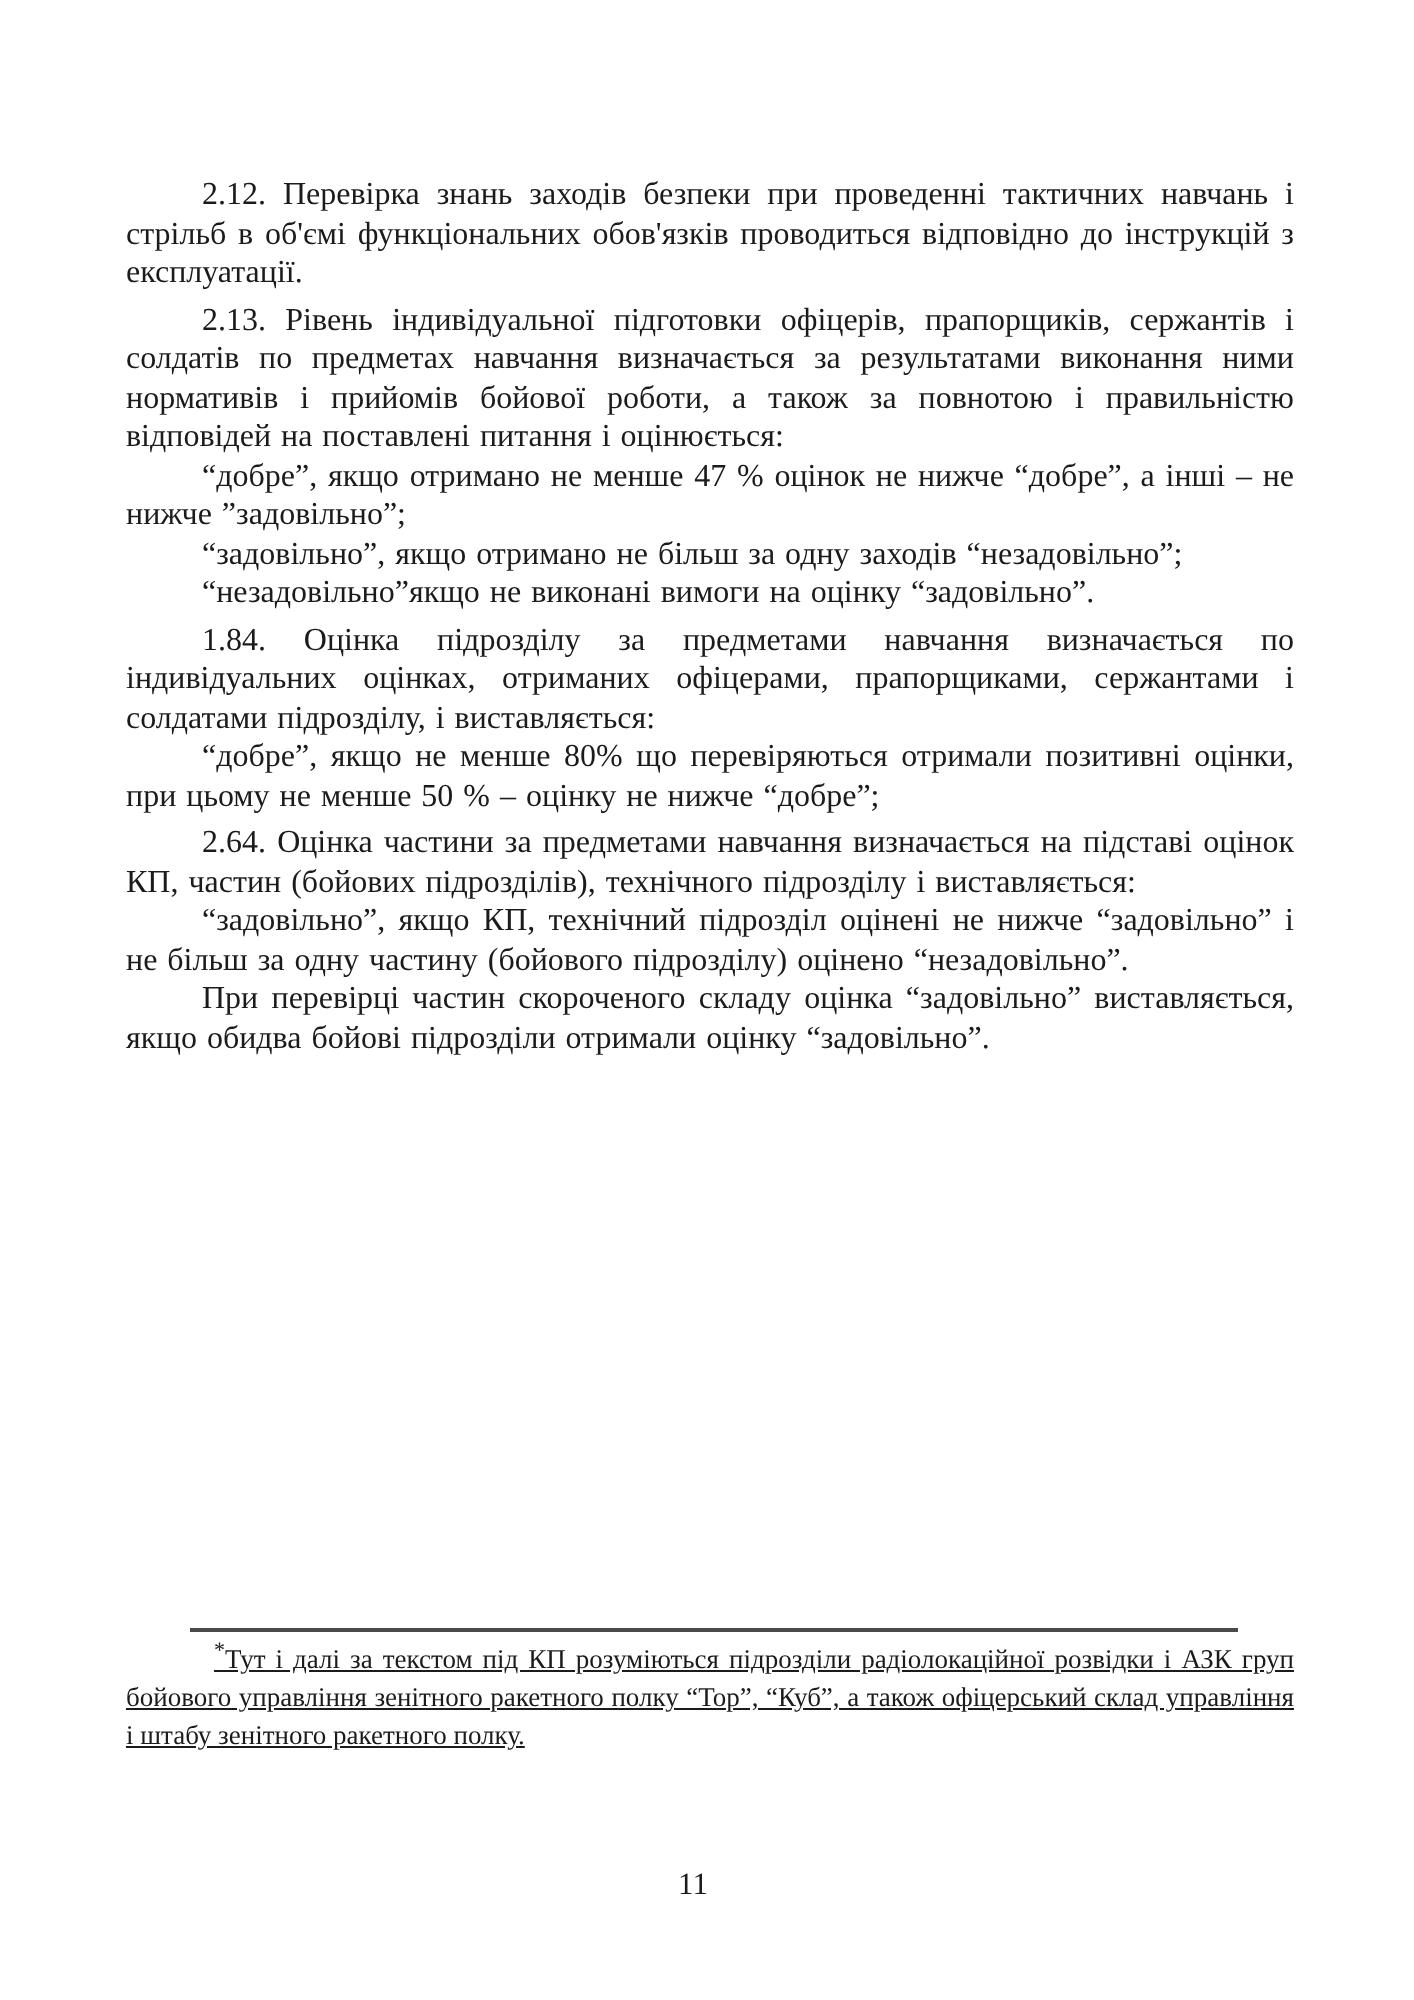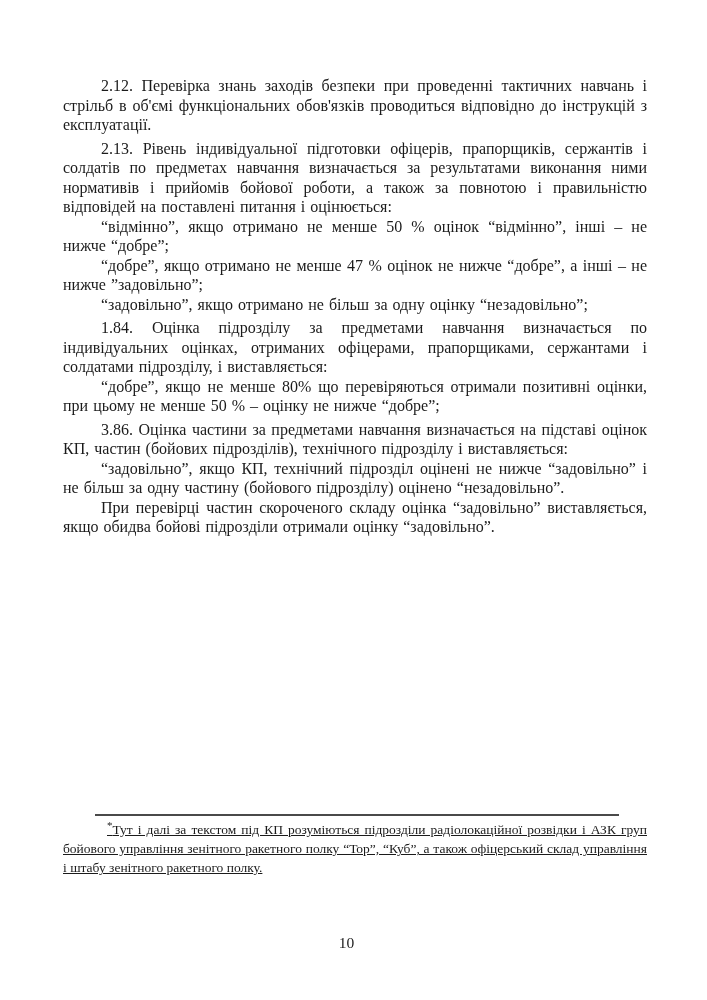--- a/index.html
+++ b/index.html
@@ -25,21 +25,21 @@
     left: 63px;
     width: 584px;
     font-size: 16px;
     line-height: 19.5px;
     text-align: justify;
   }
   .section {
     margin-top: 4px;
   }
   .section:first-child {
-    margin-top: 4px;
+    margin-top: 16px;
   }
   .para {
     margin: 0;
     text-indent: 38px;
     word-spacing: 1px;
   }
   .footnote-block {
     position: absolute;
     top: 814px;
     left: 63px;
@@ -76,35 +76,35 @@
 <body style="background: rgb(255, 255, 255); color: rgb(27, 27, 27);">
 
 <div class="page">
 
   <div class="text-block" id="sections-root">
       <div class="section">
         <p class="para">2.12. Перевірка знань заходів безпеки при проведенні тактичних навчань і стрільб в об'ємі функціональних обов'язків проводиться відповідно до інструкцій з експлуатації.</p>
       </div>
       <div class="section">
         <p class="para">2.13. Рівень індивідуальної підготовки офіцерів, прапорщиків, сержантів і солдатів по предметах навчання визначається за результатами виконання ними нормативів і прийомів бойової роботи, а також за повнотою і правильністю відповідей на поставлені питання і оцінюється:</p>
-        <p class="para">“відмінно”, якщо отримано не менше 50 % оцінок “відмінно”, інші – не нижче “добре”;</p>
         <p class="para">“добре”, якщо отримано не менше 47 % оцінок не нижче “добре”, а інші – не нижче ”задовільно”;</p>
-        <p class="para">“задовільно”, якщо отримано не більш за одну оцінку “незадовільно”;</p>
+        <p class="para">“задовільно”, якщо отримано не більш за одну заходів “незадовільно”;</p>
+        <p class="para">“незадовільно”якщо не виконані вимоги на оцінку “задовільно”.</p>
       </div>
       <div class="section">
         <p class="para">1.84. Оцінка підрозділу за предметами навчання визначається по індивідуальних оцінках, отриманих офіцерами, прапорщиками, сержантами і солдатами підрозділу, і виставляється:</p>
         <p class="para">“добре”, якщо не менше 80% що перевіряються отримали позитивні оцінки, при цьому не менше 50 % – оцінку не нижче “добре”;</p>
       </div>
       <div class="section">
-        <p class="para">3.86. Оцінка частини за предметами навчання визначається на підставі оцінок КП, частин (бойових підрозділів), технічного підрозділу і виставляється:</p>
+        <p class="para">2.64. Оцінка частини за предметами навчання визначається на підставі оцінок КП, частин (бойових підрозділів), технічного підрозділу і виставляється:</p>
         <p class="para">“задовільно”, якщо КП, технічний підрозділ оцінені не нижче “задовільно” і не більш за одну частину (бойового підрозділу) оцінено “незадовільно”.</p>
         <p class="para">При перевірці частин скороченого складу оцінка “задовільно” виставляється, якщо обидва бойові підрозділи отримали оцінку “задовільно”.</p>
       </div>
     </div>
 
   <div class="footnote-block">
     <div class="footnote-rule" style="border-top-color: rgb(74, 74, 74);"></div>
     <p class="footnote-text"><sup>*</sup><span>Тут і далі за текстом під КП розуміються підрозділи радіолокаційної розвідки і АЗК груп бойового управління зенітного ракетного полку  “Тор”, “Куб”, а також офіцерський склад управління і штабу зенітного ракетного полку.</span></p>
   </div>
 
-  <div class="page-number">10</div>
+  <div class="page-number">11</div>
 
 </div>
 
 </body></html>

